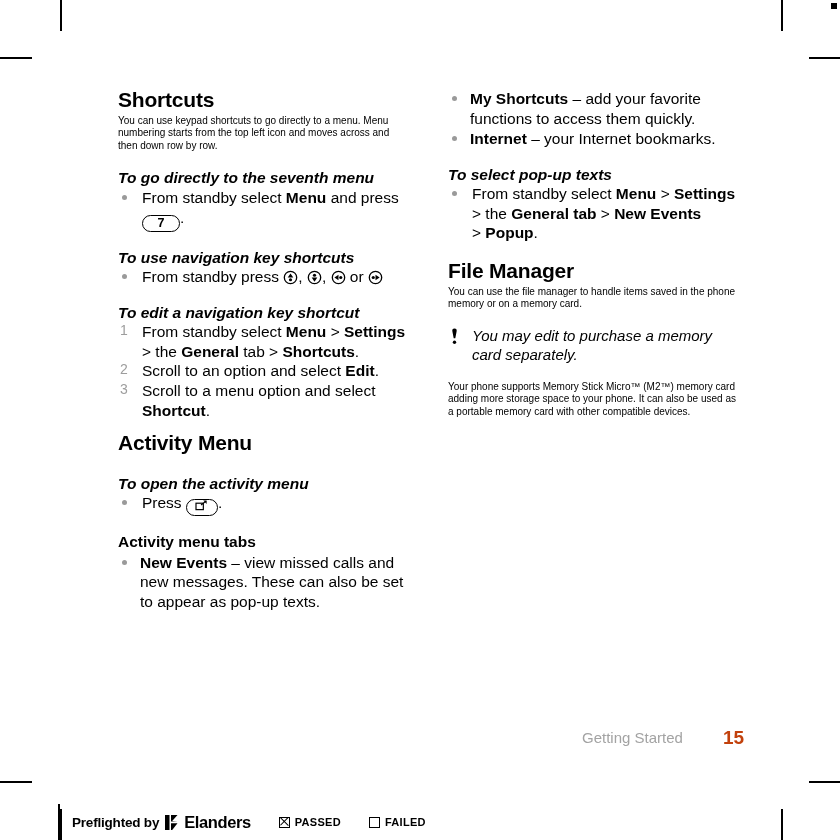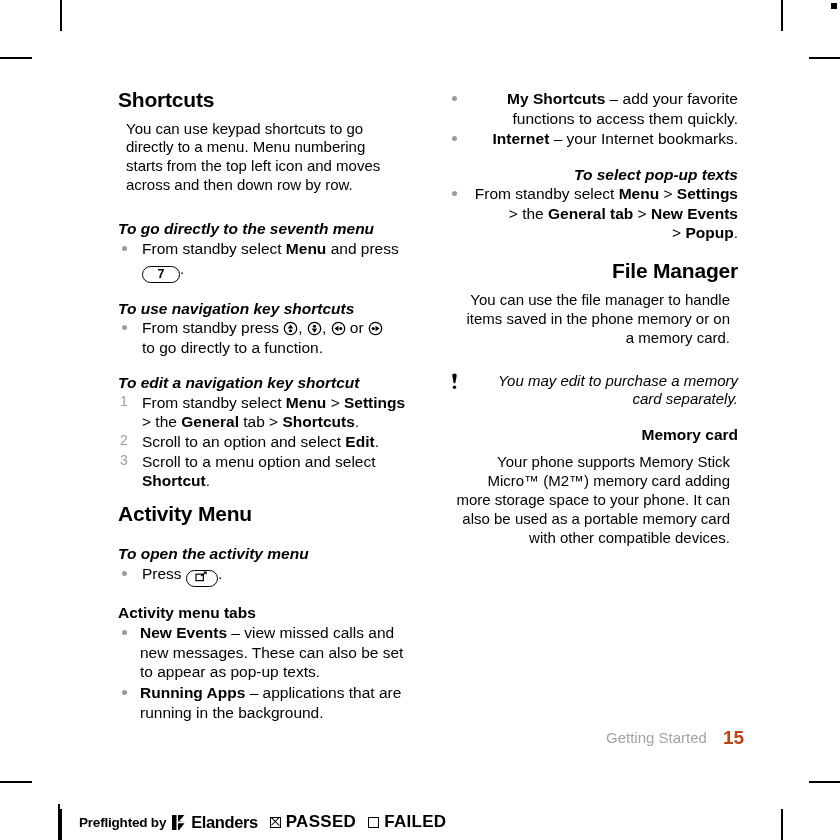--- a/index.html
+++ b/index.html
@@ -29,21 +29,21 @@
     left: 0; top: 0;
     width: 772px; height: 840px;
   }
 
   .col {
     position: absolute;
     width: 290px;
     top: 88px;
   }
   .col-left  { left: 118px; }
-  .col-right { left: 448px; text-align: right; }
+  .col-right { left: 448px; }
 
   h2.sec {
     font-size: 21px;
     font-weight: bold;
     margin: 0 0 3px 0;
     letter-spacing: -0.2px;
     line-height: 1.12;
   }
   h3.subh {
     font-size: 15.5px;
@@ -53,22 +53,22 @@
     line-height: 1.26;
   }
   h3.subh-plain {
     font-size: 15.5px;
     font-weight: bold;
     font-style: normal;
     margin: 0;
     line-height: 1.26;
   }
   p.body {
-    font-size: 15px;
-    margin: 8px;
+    font-size: 10px;
+    margin: 0;
     line-height: 1.265;
   }
   .gap-sm { height: 11px; }
   .gap-md { height: 16px; }
 
   b { font-weight: bold; }
 
   
   .step {
     position: relative;
@@ -159,41 +159,40 @@
     top: 729px;
     width: 300px;
     font-size: 15px;
   }
   .footer .sect {
     color: #a3a3a3;
     position: absolute;
     left: 134px;
     top: 0;
     white-space: nowrap;
-    margin-left: 24px;
   }
   .footer .pageno {
     position: absolute;
     left: 275px;
     top: -2px;
     font-size: 19px;
     font-weight: bold;
     color: #c2410c;
   }
 
   
   .preflight {
     position: absolute;
     left: 58px;
     top: 804px;
     height: 36px;
     display: flex;
     align-items: center;
     border-left: 2px solid #000;
-    padding-left: 19px;
+    padding-left: 12px;
   }
   .pf-text {
     font-size: 13.5px;
     font-weight: bold;
     letter-spacing: -0.2px;
   }
   .pf-brand {
     font-size: 16.5px;
     font-weight: bold;
     letter-spacing: -0.4px;
@@ -201,22 +200,22 @@
   }
   .pf-logo {
     display: inline-block;
     width: 13px; height: 15px;
     margin: 0 4px 0 6px;
     vertical-align: -2px;
   }
   .pf-check {
     display: inline-flex;
     align-items: center;
-    margin-left: 12px;
-    font-size: 17px;
+    margin-left: 28px;
+    font-size: 11px;
     font-weight: bold;
     letter-spacing: 0.3px;
   }
   .pf-box {
     width: 11px; height: 11px;
     border: 1.4px solid #000;
     margin-right: 5px;
     position: relative;
     box-sizing: border-box;
   }
@@ -274,21 +273,20 @@
             <circle cx="8" cy="5.6" r="1.7" fill="#000"></circle>
           </svg></span><span>, </span><span class="navkey"><svg width="15" height="15" viewBox="0 0 16 16">
             <circle cx="8" cy="8" r="6.6" fill="#fff" stroke="#000" stroke-width="1.4"></circle>
             <path d="M3.6 8 L8 5 L8 11 Z" fill="#000"></path>
             <circle cx="10.4" cy="8" r="1.7" fill="#000"></circle>
           </svg></span><span> or </span><span class="navkey"><svg width="15" height="15" viewBox="0 0 16 16">
             <circle cx="8" cy="8" r="6.6" fill="#fff" stroke="#000" stroke-width="1.4"></circle>
             <path d="M12.4 8 L8 5 L8 11 Z" fill="#000"></path>
             <circle cx="5.6" cy="8" r="1.7" fill="#000"></circle>
           </svg></span><br>
-      <span>to go directly to a function.</span>
     </div>
 
     <div class="gap-md"></div>
 
     <h3 class="subh">To edit a navigation key shortcut</h3>
 
     <div class="step">
       <span class="num">1</span>
       <span>From standby select </span><b>Menu</b><span> &gt; </span><b>Settings</b><br><span> &gt; the </span><b>General</b><span> tab &gt; </span><b>Shortcuts</b><span>.</span>
     </div>
@@ -319,24 +317,20 @@
           </svg></span><span>.</span>
     </div>
 
     <div class="gap-md"></div>
 
     <h3 class="subh-plain">Activity menu tabs</h3>
     <div class="sublist">
       <div class="sub-item">
         <span class="bullet"></span>
         <b>New Events</b><span> – view missed calls and new messages. These can also be set to appear as pop-up texts.</span>
-      </div>
-      <div class="sub-item">
-        <span class="bullet"></span>
-        <b>Running Apps</b><span> – applications that are running in the background.</span>
       </div>
     </div>
   </div>
 
   <div class="col col-right">
 
     <div class="sublist">
       <div class="sub-item">
         <span class="bullet"></span>
         <b>My Shortcuts</b><span> – add your favorite functions to access them quickly.</span>
@@ -367,21 +361,20 @@
         <svg width="9" height="18" viewBox="0 0 9 18">
           <path d="M4.5 0.5 C6.3 0.5 7 1.8 6.6 3.6 L5.3 10.2 H3.7 L2.4 3.6 C2 1.8 2.7 0.5 4.5 0.5 Z" fill="#000"></path>
           <circle cx="4.5" cy="14.2" r="1.7" fill="#000"></circle>
         </svg>
       </span>
       <span>You may edit to purchase a memory card separately.</span>
     </div>
 
     <div class="gap-md"></div>
 
-    <h3 class="subh-plain">Memory card</h3>
     <p class="body">Your phone supports Memory Stick Micro™ (M2™) memory card adding more storage space to your phone. It can also be used as a portable memory card with other compatible devices.</p>
   </div>
 
   <div class="footer">
     <span class="sect">Getting Started</span>
     <span class="pageno">15</span>
   </div>
 
   <div class="preflight">
     <span class="pf-text">Preflighted by</span>

